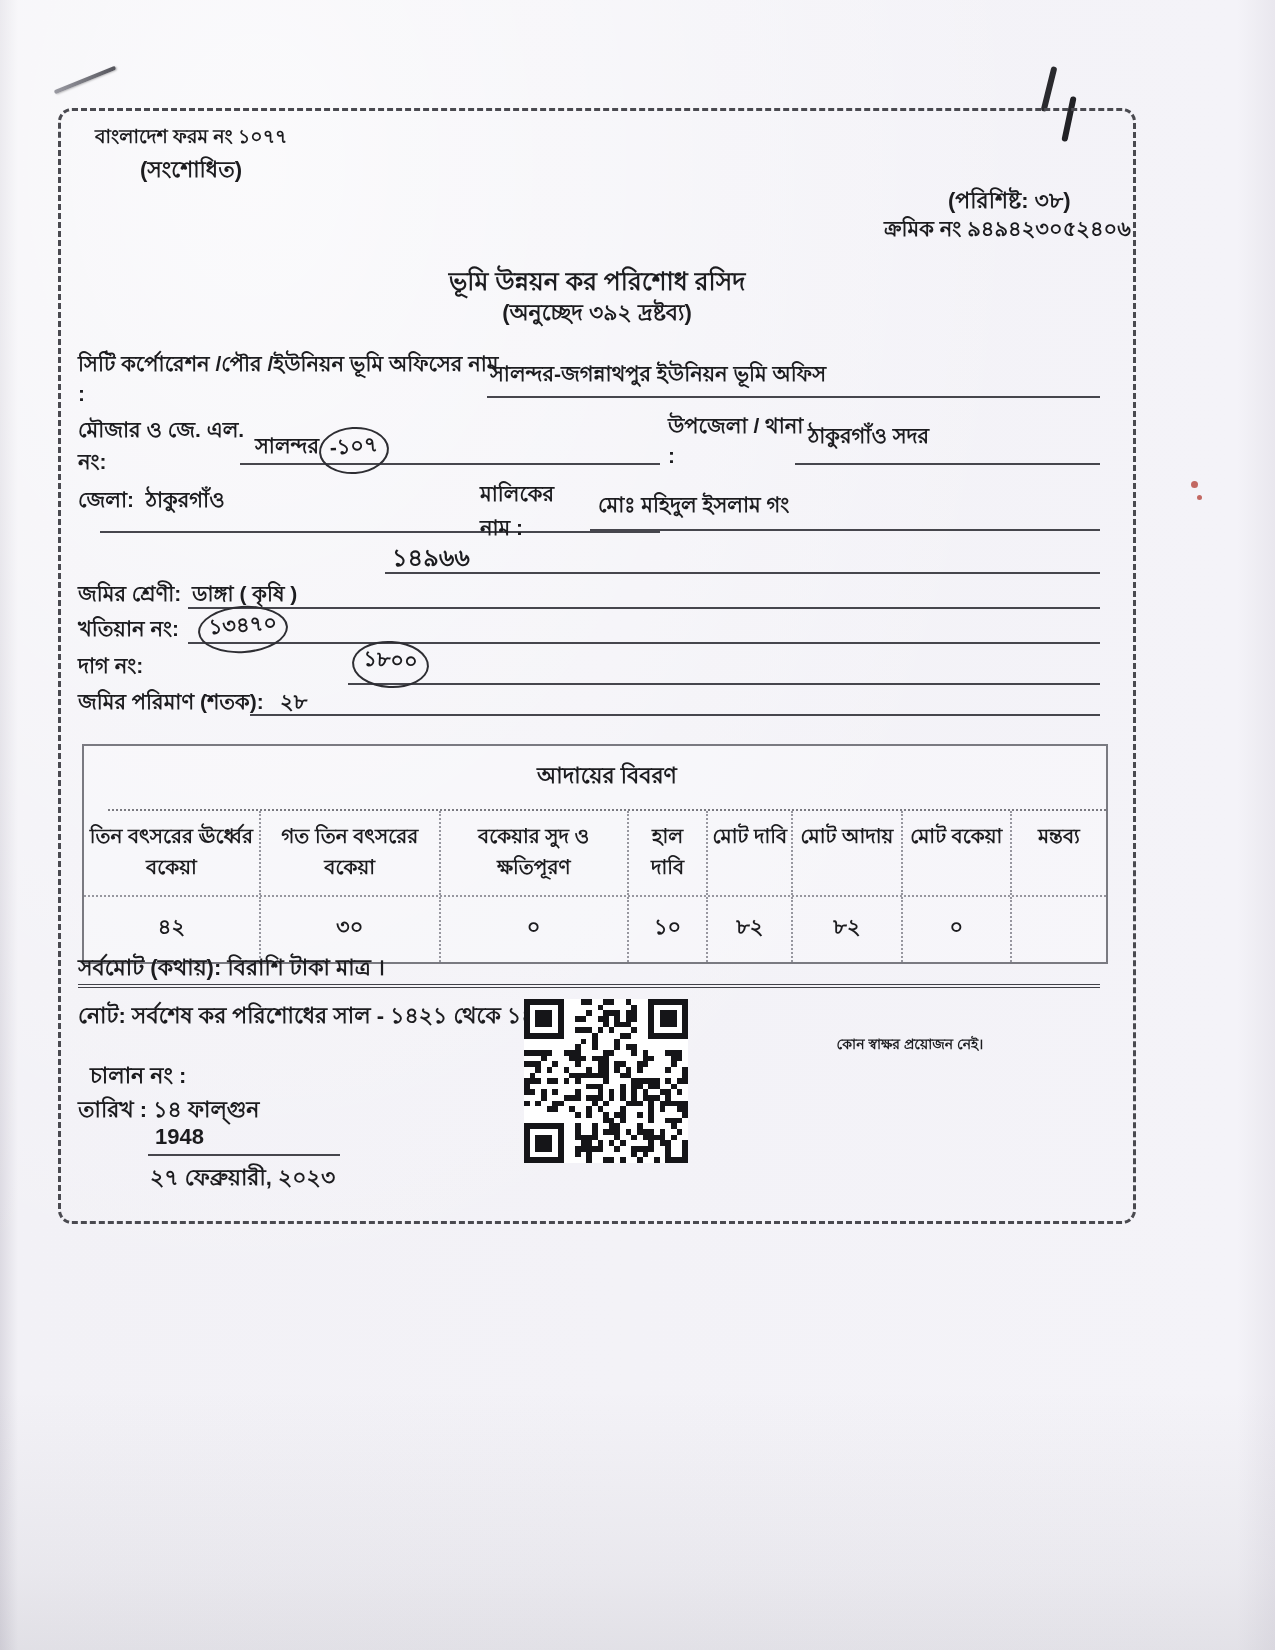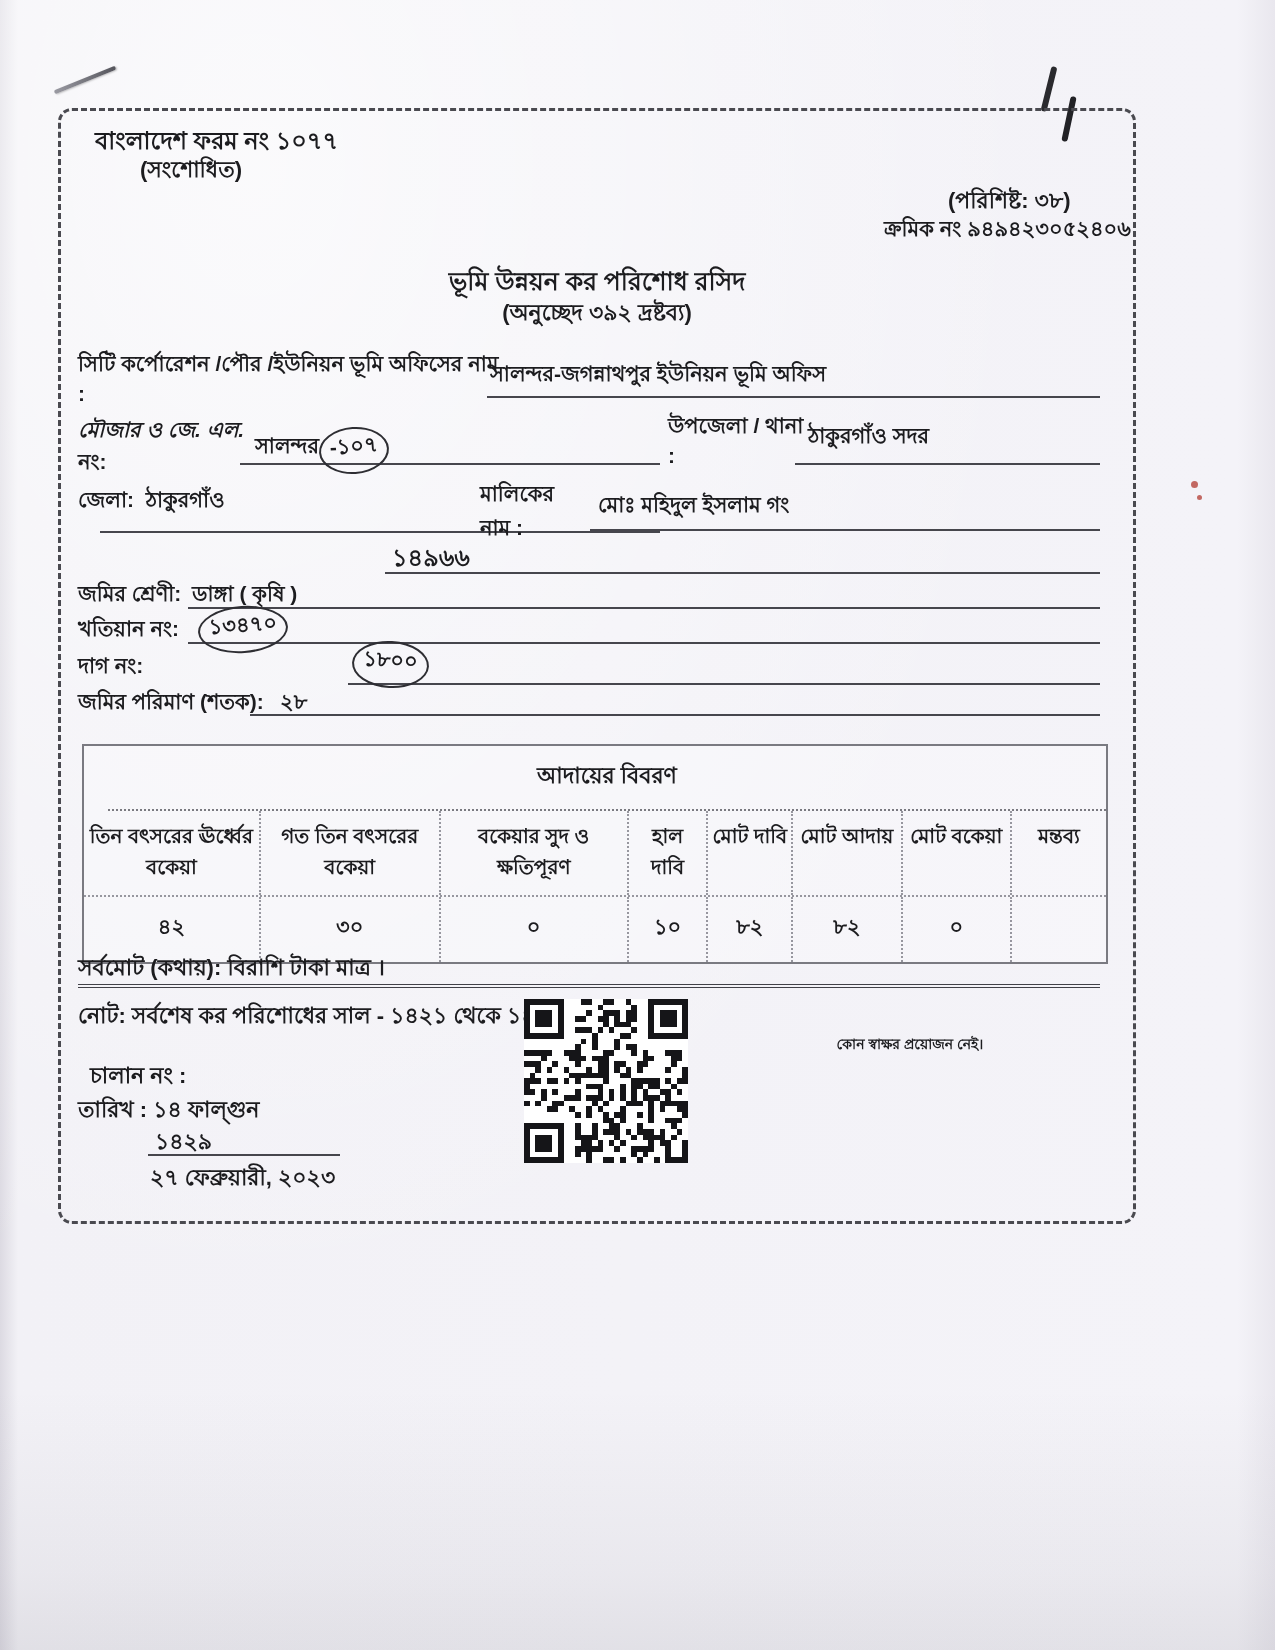--- a/index.html
+++ b/index.html
@@ -75,35 +75,35 @@
 <div class="paper">
   <div class="shade-bottom"></div>
   <div class="staple-tl"></div>
   <div class="staple-tr-a"></div>
   <div class="staple-tr-b"></div>
   <div class="speck" style="left:1191px; top:481px; width:7px; height:7px;"></div>
   <div class="speck" style="left:1197px; top:495px; width:5px; height:5px;"></div>
 
   <div class="formbox"></div>
 
-  <div class="t lbl" style="left:95px; top:122px; font-size:24px;">বাংলাদেশ ফরম নং ১০৭৭</div>
+  <div class="t lbl" style="left:95px; top:122px; font-size:19px;">বাংলাদেশ ফরম নং ১০৭৭</div>
   <div class="t lbl" style="left:140px; top:152px; font-size:22px;">(সংশোধিত)</div>
 
   <div class="t lbl" style="left:948px; top:183px; font-size:22px;">(পরিশিষ্ট: ৩৮)</div>
   <div class="t lbl" style="left:884px; top:213px; font-size:21px;">ক্রমিক নং ৯৪৯৪২৩০৫২৪০৬</div>
 
   <div class="t center" style="left:58px; top:262px; width:1078px; font-size:25px;">ভূমি উন্নয়ন কর পরিশোধ রসিদ</div>
   <div class="t center" style="left:58px; top:295px; width:1078px; font-size:22px;">(অনুচ্ছেদ ৩৯২ দ্রষ্টব্য)</div>
 
   <div class="t lbl" style="left:78px; top:348px;">সিটি কর্পোরেশন /পৌর /ইউনিয়ন ভূমি অফিসের নাম</div>
   <div class="t lbl" style="left:78px; top:382px;">:</div>
   <div class="t val" style="left:490px; top:358px;">সালন্দর-জগন্নাথপুর ইউনিয়ন ভূমি অফিস</div>
   <div class="rule" style="left:487px; top:396px; width:613px;"></div>
 
-  <div class="t lbl" style="left:78px; top:414px;font-style:italic;">মৌজার ও জে. এল.</div>
+  <div class="t lbl" style="left:78px; top:414px;">মৌজার ও জে. এল.</div>
   <div class="t lbl" style="left:78px; top:446px;">নং:</div>
   <div class="t val" style="left:255px; top:427px;"><span>সালন্দর</span><span class="circle">-১০৭</span></div>
   <div class="rule" style="left:240px; top:463px; width:420px;"></div>
   <div class="t lbl" style="left:668px; top:410px;">উপজেলা / থানা</div>
   <div class="t lbl" style="left:668px; top:444px;">:</div>
   <div class="t val" style="left:808px; top:420px;">ঠাকুরগাঁও সদর</div>
   <div class="rule" style="left:795px; top:463px; width:305px;"></div>
 
   <div class="t lbl" style="left:78px; top:484px;"><span>জেলা:</span>&nbsp;&nbsp;<span>ঠাকুরগাঁও</span></div>
   <div class="rule" style="left:100px; top:531px; width:560px;"></div>
@@ -429,16 +429,16 @@
         <rect x="0" y="22" width="7" height="7" fill="#151518"></rect>
         <rect x="1" y="23" width="5" height="5" fill="#ffffff"></rect>
         <rect x="2" y="24" width="3" height="3" fill="#151518"></rect>
       </svg></div>
 
   <div class="t center" style="left:730px; top:1033px; width:360px; font-size:14px;">কোন স্বাক্ষর প্রয়োজন নেই।</div>
 
   <div class="t lbl" style="left:90px; top:1058px; font-size:22px;">চালান নং :</div>
 
   <div class="t lbl" style="left:78px; top:1092px; font-size:22px;">তারিখ : ১৪ ফাল্গুন</div>
-  <div class="t lbl" style="left:155px; top:1124px; font-size:22px;">১৪২৯</div>
+  <div class="t lbl" style="left:155px; top:1124px; font-size:22px;">1948</div>
   <div class="rule" style="left:148px; top:1154px; width:192px;"></div>
   <div class="t lbl" style="left:150px; top:1160px; font-size:22px;">২৭ ফেব্রুয়ারী, ২০২৩</div>
 </div>
 
 </body></html>

